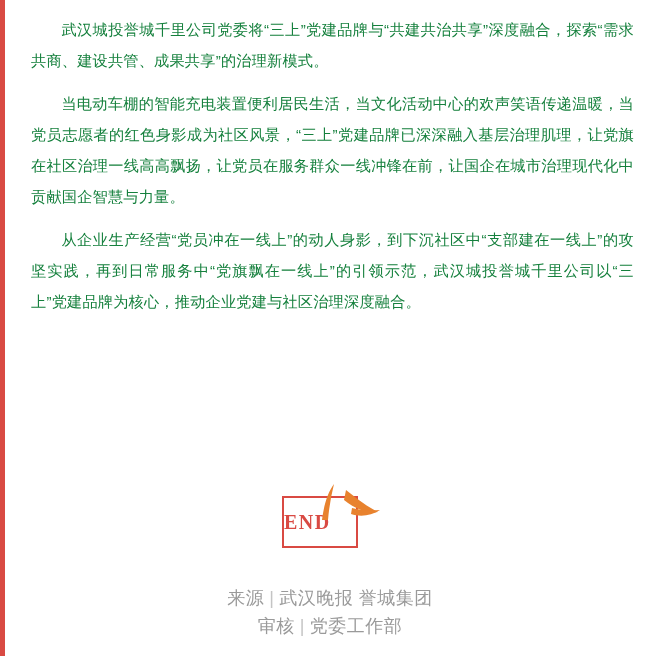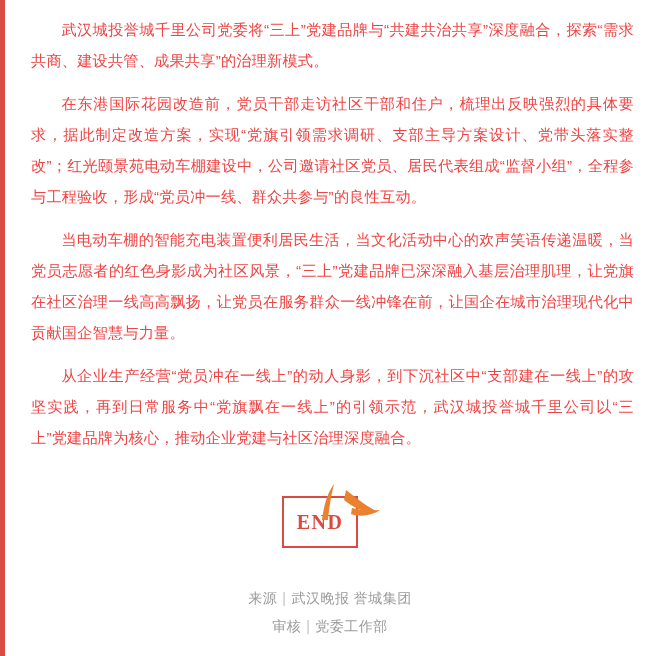--- a/index.html
+++ b/index.html
@@ -26,21 +26,21 @@
     position: absolute;
     left: 5px;
     top: 0;
     width: 655px;
     box-sizing: border-box;
     padding: 14px 26px 0 26px;
   }
   .para {
     font-size: 15.2px;
     line-height: 31px;
-    color: #ef4444;
+    color: #15803d;
     text-align: justify;
     text-justify: inter-ideograph;
     text-indent: 2em;
     margin: 0 0 12px 0;
     letter-spacing: 0.2px;
   }
   .para:last-of-type {
     margin-bottom: 0;
   }
   .end-block {
@@ -60,21 +60,21 @@
   .end-box {
     position: absolute;
     left: 12px;
     top: 18px;
     width: 76px;
     height: 52px;
     border: 2px solid #d94a43;
     box-sizing: border-box;
     display: flex;
     align-items: center;
-    justify-content: center;
+    justify-content: flex-start;
   }
   .end-text {
     color: #d94a43;
     font-size: 20px;
     font-weight: bold;
     letter-spacing: 1.5px;
     font-family: "Liberation Serif", serif;
   }
   .swoosh {
     position: absolute;
@@ -84,38 +84,37 @@
     height: 46px;
   }
   .credits {
     margin-top: 26px;
     width: 100%;
     display: flex;
     flex-direction: column;
     align-items: center;
   }
   .credit-line {
-    font-size: 14px;
+    font-size: 18px;
     color: #9a9a9a;
     line-height: 28px;
     letter-spacing: 0.5px;
   }
   .credit-line .sep {
     color: #c4c4c4;
     padding: 0 5px;
   }
 </style>
 </head>
 <body>
 
 <div class="left-rule"></div>
 
 <div class="article">
   <p class="para">武汉城投誉城千里公司党委将“三上”党建品牌与“共建共治共享”深度融合，探索“需求共商、建设共管、成果共享”的治理新模式。</p>
-  <p class="para">在东港国际花园改造前，党员干部走访社区干部和住户，梳理出反映强烈的具体要求，据此制定改造方案，实现“党旗引领需求调研、支部主导方案设计、党带头落实整改”；红光颐景苑电动车棚建设中，公司邀请社区党员、居民代表组成“监督小组”，全程参与工程验收，形成“党员冲一线、群众共参与”的良性互动。</p>
   <p class="para">当电动车棚的智能充电装置便利居民生活，当文化活动中心的欢声笑语传递温暖，当党员志愿者的红色身影成为社区风景，“三上”党建品牌已深深融入基层治理肌理，让党旗在社区治理一线高高飘扬，让党员在服务群众一线冲锋在前，让国企在城市治理现代化中贡献国企智慧与力量。</p>
   <p class="para">从企业生产经营“党员冲在一线上”的动人身影，到下沉社区中“支部建在一线上”的攻坚实践，再到日常服务中“党旗飘在一线上”的引领示范，武汉城投誉城千里公司以“三上”党建品牌为核心，推动企业党建与社区治理深度融合。</p>
 </div>
 
 <div class="end-block">
   <div class="end-badge-wrap">
     <div class="end-box">
       <span class="end-text">END</span>
     </div>
     <svg class="swoosh" viewBox="0 0 72 46">

